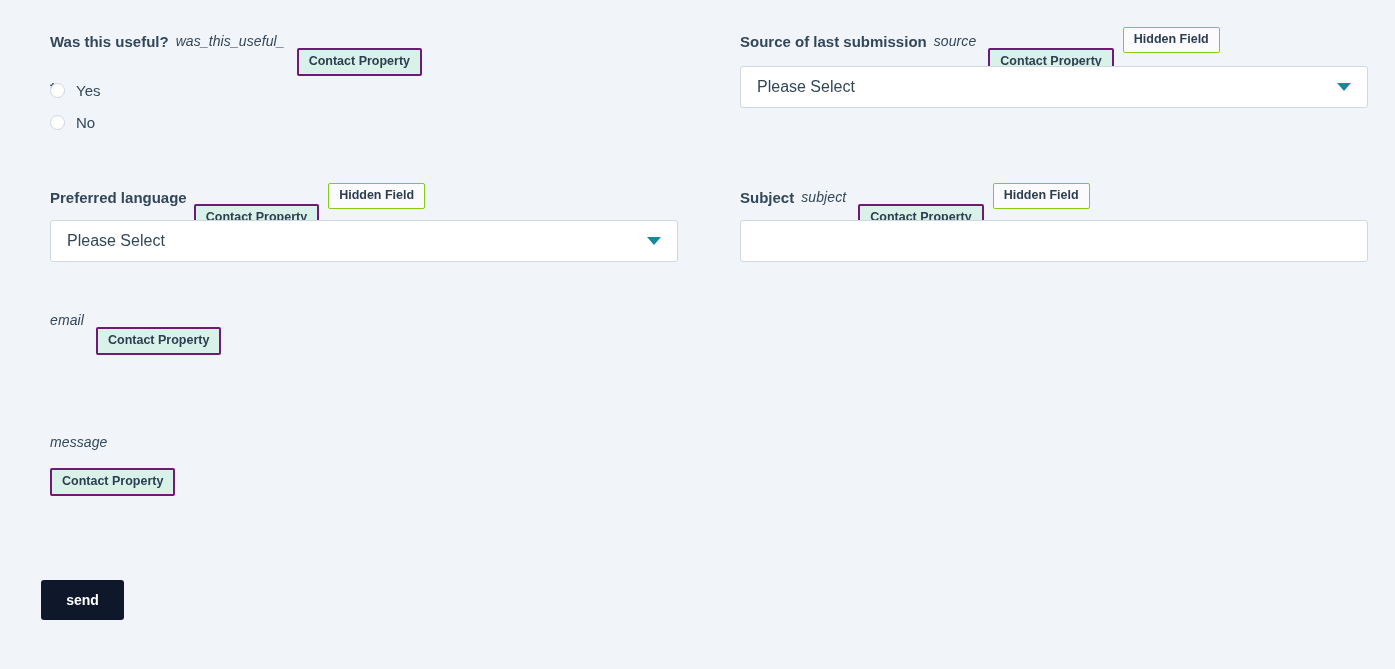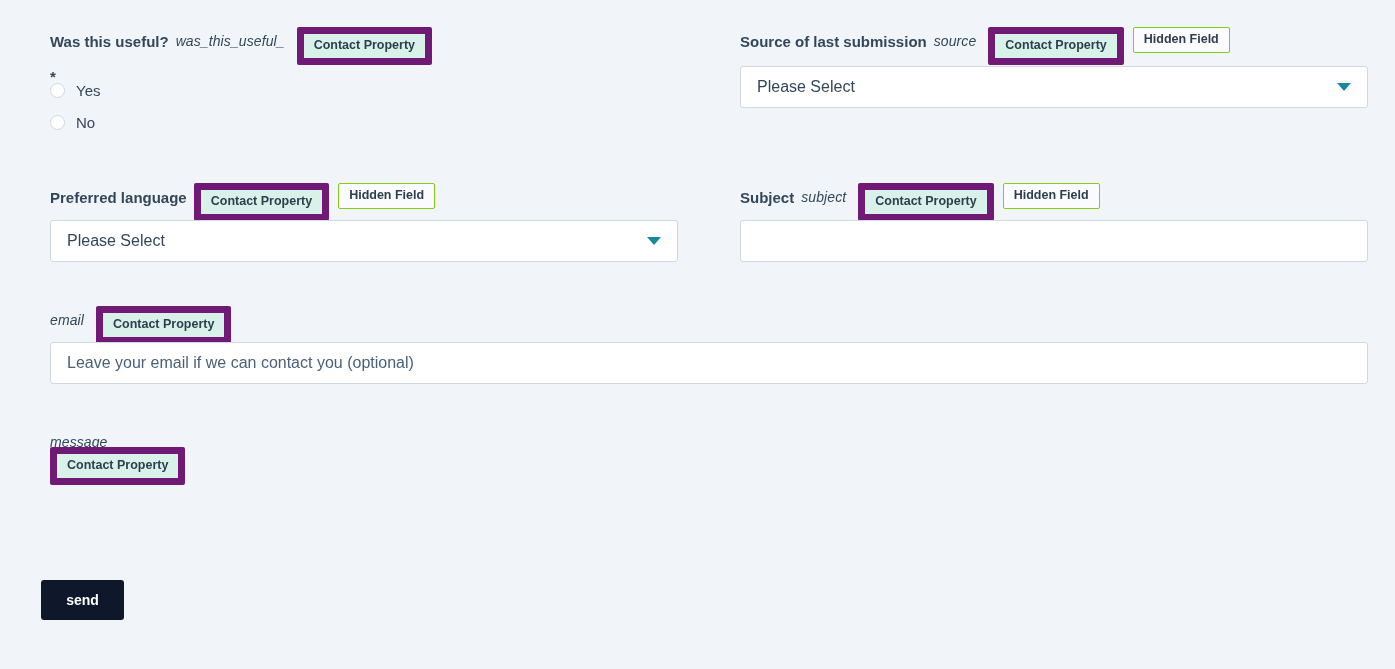--- a/index.html
+++ b/index.html
@@ -71,22 +71,23 @@
     padding: 5px 10px 6px 10px;
     border-radius: 2px;
     white-space: nowrap;
     line-height: 13px;
     margin-right: 9px;
     position: relative;
     top: -5px;
   }
   .badge-contact-property {
     background: #d8f2e9;
-    border: 7px solid #701a75;
+    border: 2px solid #701a75;
     color: #2d3e50;
+    margin-top: 21px;
   }
   .badge-hidden-field {
     background: #fbfbfe;
     border: 1px solid #84cc16;
     color: #2d3e50;
   }
 
   
   .radio-group { position: absolute; left: 50px; }
   .radio-item {
@@ -227,23 +228,20 @@
 
   <div class="control text-input" style="top: 220px; left: 740px; width: 628px;">
     <span class="placeholder"></span>
   </div>
 
   <div class="row col-full label-line" style="top: 311px;">
     <span class="prop-name">email</span>
     <span class="badge badge-contact-property">Contact Property</span>
   </div>
 
-  <div class="control text-input" style="top: 342px; left: 50px; width: 1318px;">
-    <span class="placeholder">Leave your email if we can contact you (optional)</span>
-  </div>
 
   <div class="row col-full label-line" style="top: 433px; flex-direction: column;">
     <span class="prop-name">message</span>
     <span class="badge badge-contact-property">Contact Property</span>
   </div>
 
 
   <button class="submit-button" style="top: 580px; left: 41px; width: 83px; height: 40px;">send</button>
 
 </div>

